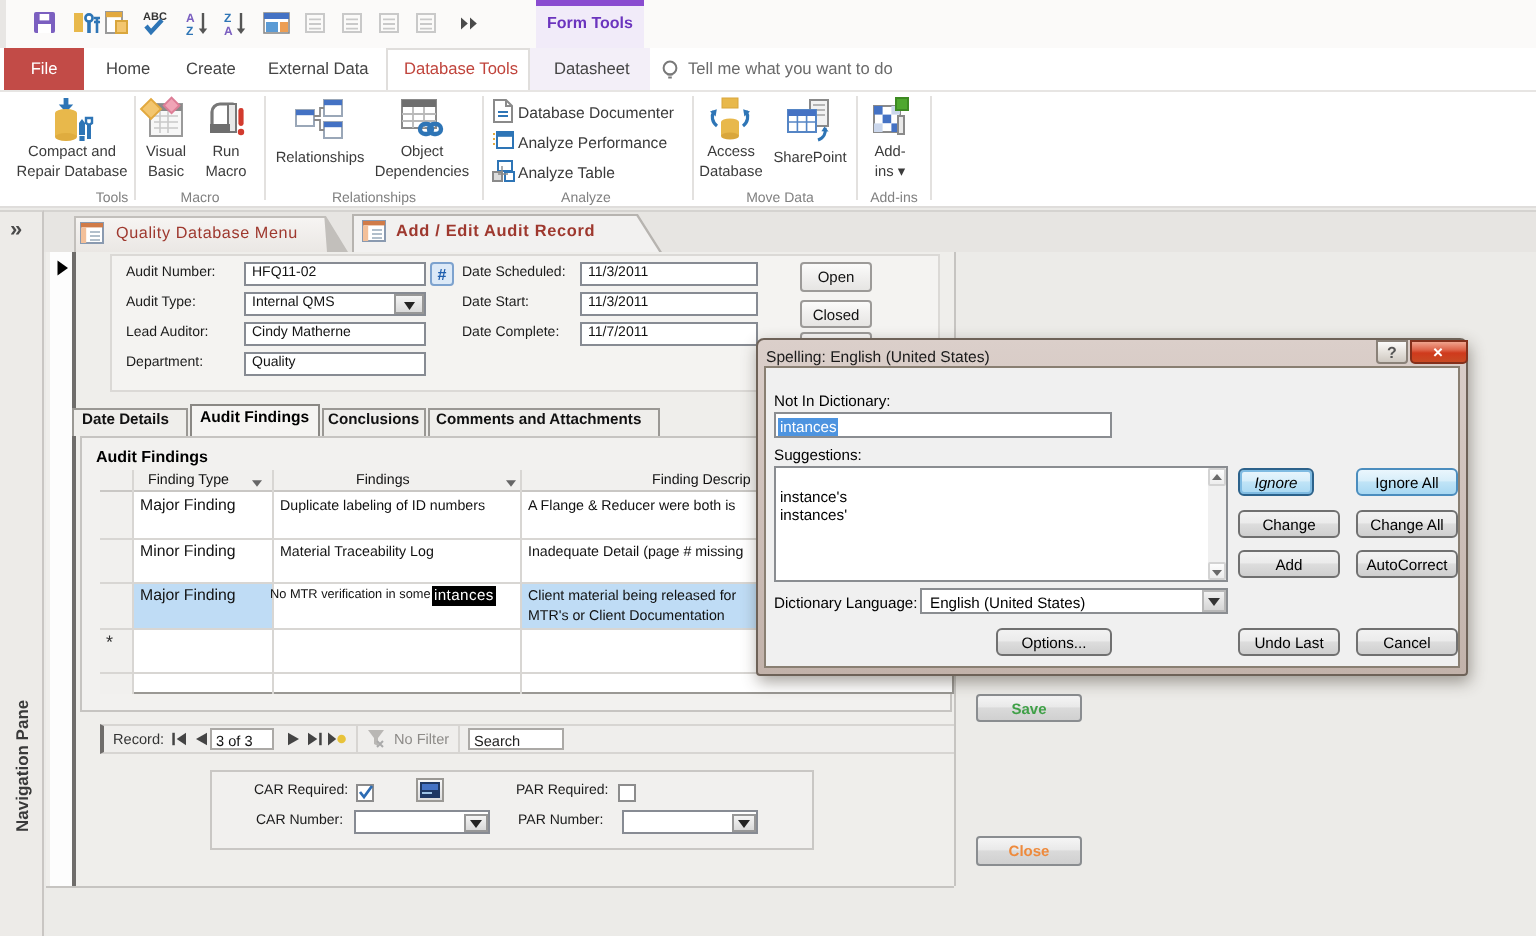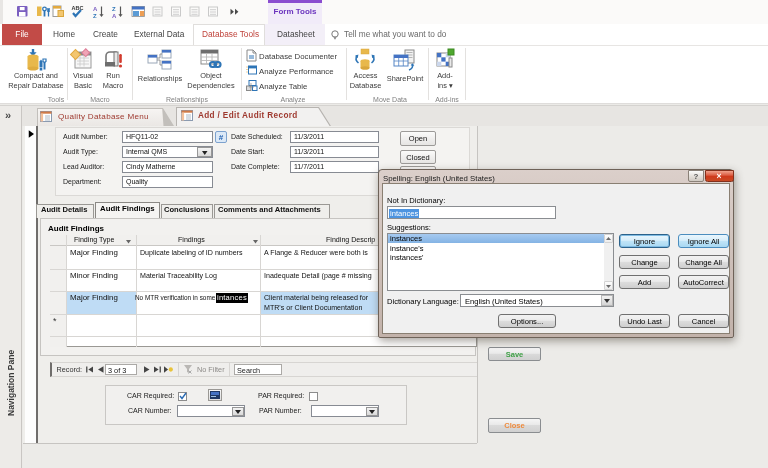--- a/index.html
+++ b/index.html
@@ -271,21 +271,21 @@
   <div class="tbx" style="left:290px;top:146px;width:89px;height:12px;line-height:10px;">11/3/2011</div>
   <div class="lbl" style="left:231px;top:163px;">Date Complete:</div>
   <div class="tbx" style="left:290px;top:161px;width:89px;height:12px;line-height:10px;">11/7/2011</div>
 
   <div class="btn" style="left:400px;top:131px;width:36px;height:15px;line-height:14px;background:linear-gradient(#FBFBFA,#F0EFEE 50%,#E6E5E3);border-color:#9C9A98;">Open</div>
   <div class="btn" style="left:400px;top:149.5px;width:36px;height:14px;line-height:13px;background:linear-gradient(#FBFBFA,#F0EFEE 50%,#E6E5E3);border-color:#9C9A98;">Closed</div>
   <div class="btn" style="left:400px;top:166px;width:36px;height:5px;background:#F7F6F5;border-color:#9C9A98;"></div>
 
   <div class="abs" style="left:40px;top:218px;width:436px;height:138px;background:#F2F1EF;border:1px solid #C6C4C1;"></div>
   <div class="abs" style="left:36px;top:204px;width:58px;height:14px;background:#EFEEEB;border:1px solid #9a9894;border-bottom:none;"></div>
-  <div class="abs" style="left:41px;top:204.5px;font-size:7.6px;font-weight:bold;color:#111;">Audit Details</div>
+  <div class="abs" style="left:41px;top:204.5px;font-size:7.6px;font-weight:bold;color:#111;">Date Details</div>
   <div class="abs" style="left:95px;top:202px;width:65px;height:16px;background:#F5F4F2;border:1px solid #8a8884;border-bottom:none;"></div>
   <div class="abs" style="left:100px;top:204px;font-size:7.8px;font-weight:bold;color:#000;">Audit Findings</div>
   <div class="abs" style="left:161px;top:204px;width:52px;height:14px;background:#EFEEEB;border:1px solid #9a9894;border-bottom:none;"></div>
   <div class="abs" style="left:164px;top:204.5px;font-size:7.6px;font-weight:bold;color:#111;">Conclusions</div>
   <div class="abs" style="left:214px;top:204px;width:116px;height:14px;background:#EFEEEB;border:1px solid #9a9894;border-bottom:none;"></div>
   <div class="abs" style="left:218px;top:204.5px;font-size:7.6px;font-weight:bold;color:#111;">Comments and Attachments</div>
 
   <div class="abs" style="left:48px;top:224px;font-size:8px;font-weight:bold;color:#000;">Audit Findings</div>
 
   <div class="abs" style="left:50px;top:235px;width:427px;height:112px;background:#fff;border:1px solid #9a9894;"></div>
@@ -393,35 +393,34 @@
   <div class="abs" style="left:688px;top:169.5px;width:16px;height:12px;background:linear-gradient(#FBFBFA,#E8E4DF 45%,#CFC9C1);border:1px solid #8A8178;border-radius:0 0 2px 2px;font-size:8px;color:#555;font-weight:bold;text-align:center;line-height:11px;">?</div>
   <div class="abs" style="left:704.5px;top:169.5px;width:29px;height:12px;background:linear-gradient(#F0A38D,#DD6248 40%,#CF3A1C 55%,#C84A24);border:1px solid #83301C;border-radius:0 0 2.5px 2.5px;color:#fff;font-size:8.5px;font-weight:bold;text-align:center;line-height:10px;">×</div>
 
   <div class="abs" style="left:382px;top:183px;width:348px;height:151px;background:#F0F0F0;border:1px solid #897F72;"></div>
   <div class="abs" style="left:387px;top:196px;font-size:7.6px;color:#000;">Not In Dictionary:</div>
   <div class="abs" style="left:387px;top:206px;width:169px;height:13px;background:#fff;border:1px solid #8A8D91;"></div>
   <div class="abs" style="left:389px;top:208.5px;font-size:7.6px;color:#fff;background:#4D94E0;padding:0 1px;">intances</div>
   <div class="abs" style="left:387px;top:223px;font-size:7.6px;color:#000;">Suggestions:</div>
 
   <div class="abs" style="left:387px;top:233px;width:227px;height:58px;background:#fff;border:1px solid #8A8D91;"></div>
-  <div class="abs" style="left:388px;top:234px;width:216px;height:9px;background:linear-gradient(#A6CAF0,#84B3E4);font-size:7.6px;color:#000;padding-left:2px;">instances</div>
   <div class="abs" style="left:390px;top:244px;font-size:7.6px;color:#000;">instance's</div>
   <div class="abs" style="left:390px;top:253px;font-size:7.6px;color:#000;">instances'</div>
 
   <div class="abs" style="left:604px;top:234px;width:9px;height:56px;background:#F0F0F0;"></div>
   <div class="abs" style="left:604px;top:234px;width:9px;height:9px;background:linear-gradient(#FDFDFD,#EDEDED);border:1px solid #D3D3D3;border-radius:1px;"></div>
   <svg width="5" height="3" style="left:606px;top:237px;" viewBox="0 0 5 3">
       <path d="M0 3h5L2.5 0z" fill="#6a6a6a"></path>
     </svg>
   <div class="abs" style="left:604px;top:281px;width:9px;height:9px;background:linear-gradient(#FDFDFD,#EDEDED);border:1px solid #D3D3D3;border-radius:1px;"></div>
   <svg width="5" height="3" style="left:606px;top:284.5px;" viewBox="0 0 5 3">
       <path d="M0 0h5L2.5 3z" fill="#6a6a6a"></path>
     </svg>
 
-  <div class="w7btn" style="left:619px;top:234px;width:51px;height:14px;line-height:13px;background:linear-gradient(#EAF6FD,#D7EEFA 45%,#C0E4F7 50%,#A8D8F2);border-color:#2C628B;box-shadow:0 0 0 1px #7FBBE2 inset;">Ignore</div>
+  <div class="w7btn" style="left:619px;top:234px;width:38px;height:14px;line-height:13px;background:linear-gradient(#EAF6FD,#D7EEFA 45%,#C0E4F7 50%,#A8D8F2);border-color:#2C628B;box-shadow:0 0 0 1px #7FBBE2 inset;font-style:italic;">Ignore</div>
   <div class="w7btn" style="left:678px;top:234px;width:51px;height:14px;line-height:13px;background:linear-gradient(#EAF6FD,#D7EEFA 45%,#C0E4F7 50%,#A8D8F2);border-color:#4B8DBE;">Ignore All</div>
   <div class="w7btn" style="left:619px;top:255px;width:51px;height:14px;line-height:13px;">Change</div>
   <div class="w7btn" style="left:678px;top:255px;width:51px;height:14px;line-height:13px;">Change All</div>
   <div class="w7btn" style="left:619px;top:275px;width:51px;height:14px;line-height:13px;">Add</div>
   <div class="w7btn" style="left:678px;top:275px;width:51px;height:14px;line-height:13px;">AutoCorrect</div>
 
   <div class="abs" style="left:387px;top:296.5px;font-size:7.6px;color:#000;">Dictionary Language:</div>
   <div class="abs" style="left:460px;top:294px;width:154px;height:13px;background:#fff;border:1px solid #8A8D91;"></div>
   <div class="abs" style="left:465px;top:296.5px;font-size:7.6px;color:#000;">English (United States)</div>
   <div class="abs" style="left:601px;top:295px;width:12px;height:11px;background:linear-gradient(#F2F2F2,#D5D5D5);border:1px solid #B8B8B8;"></div>

